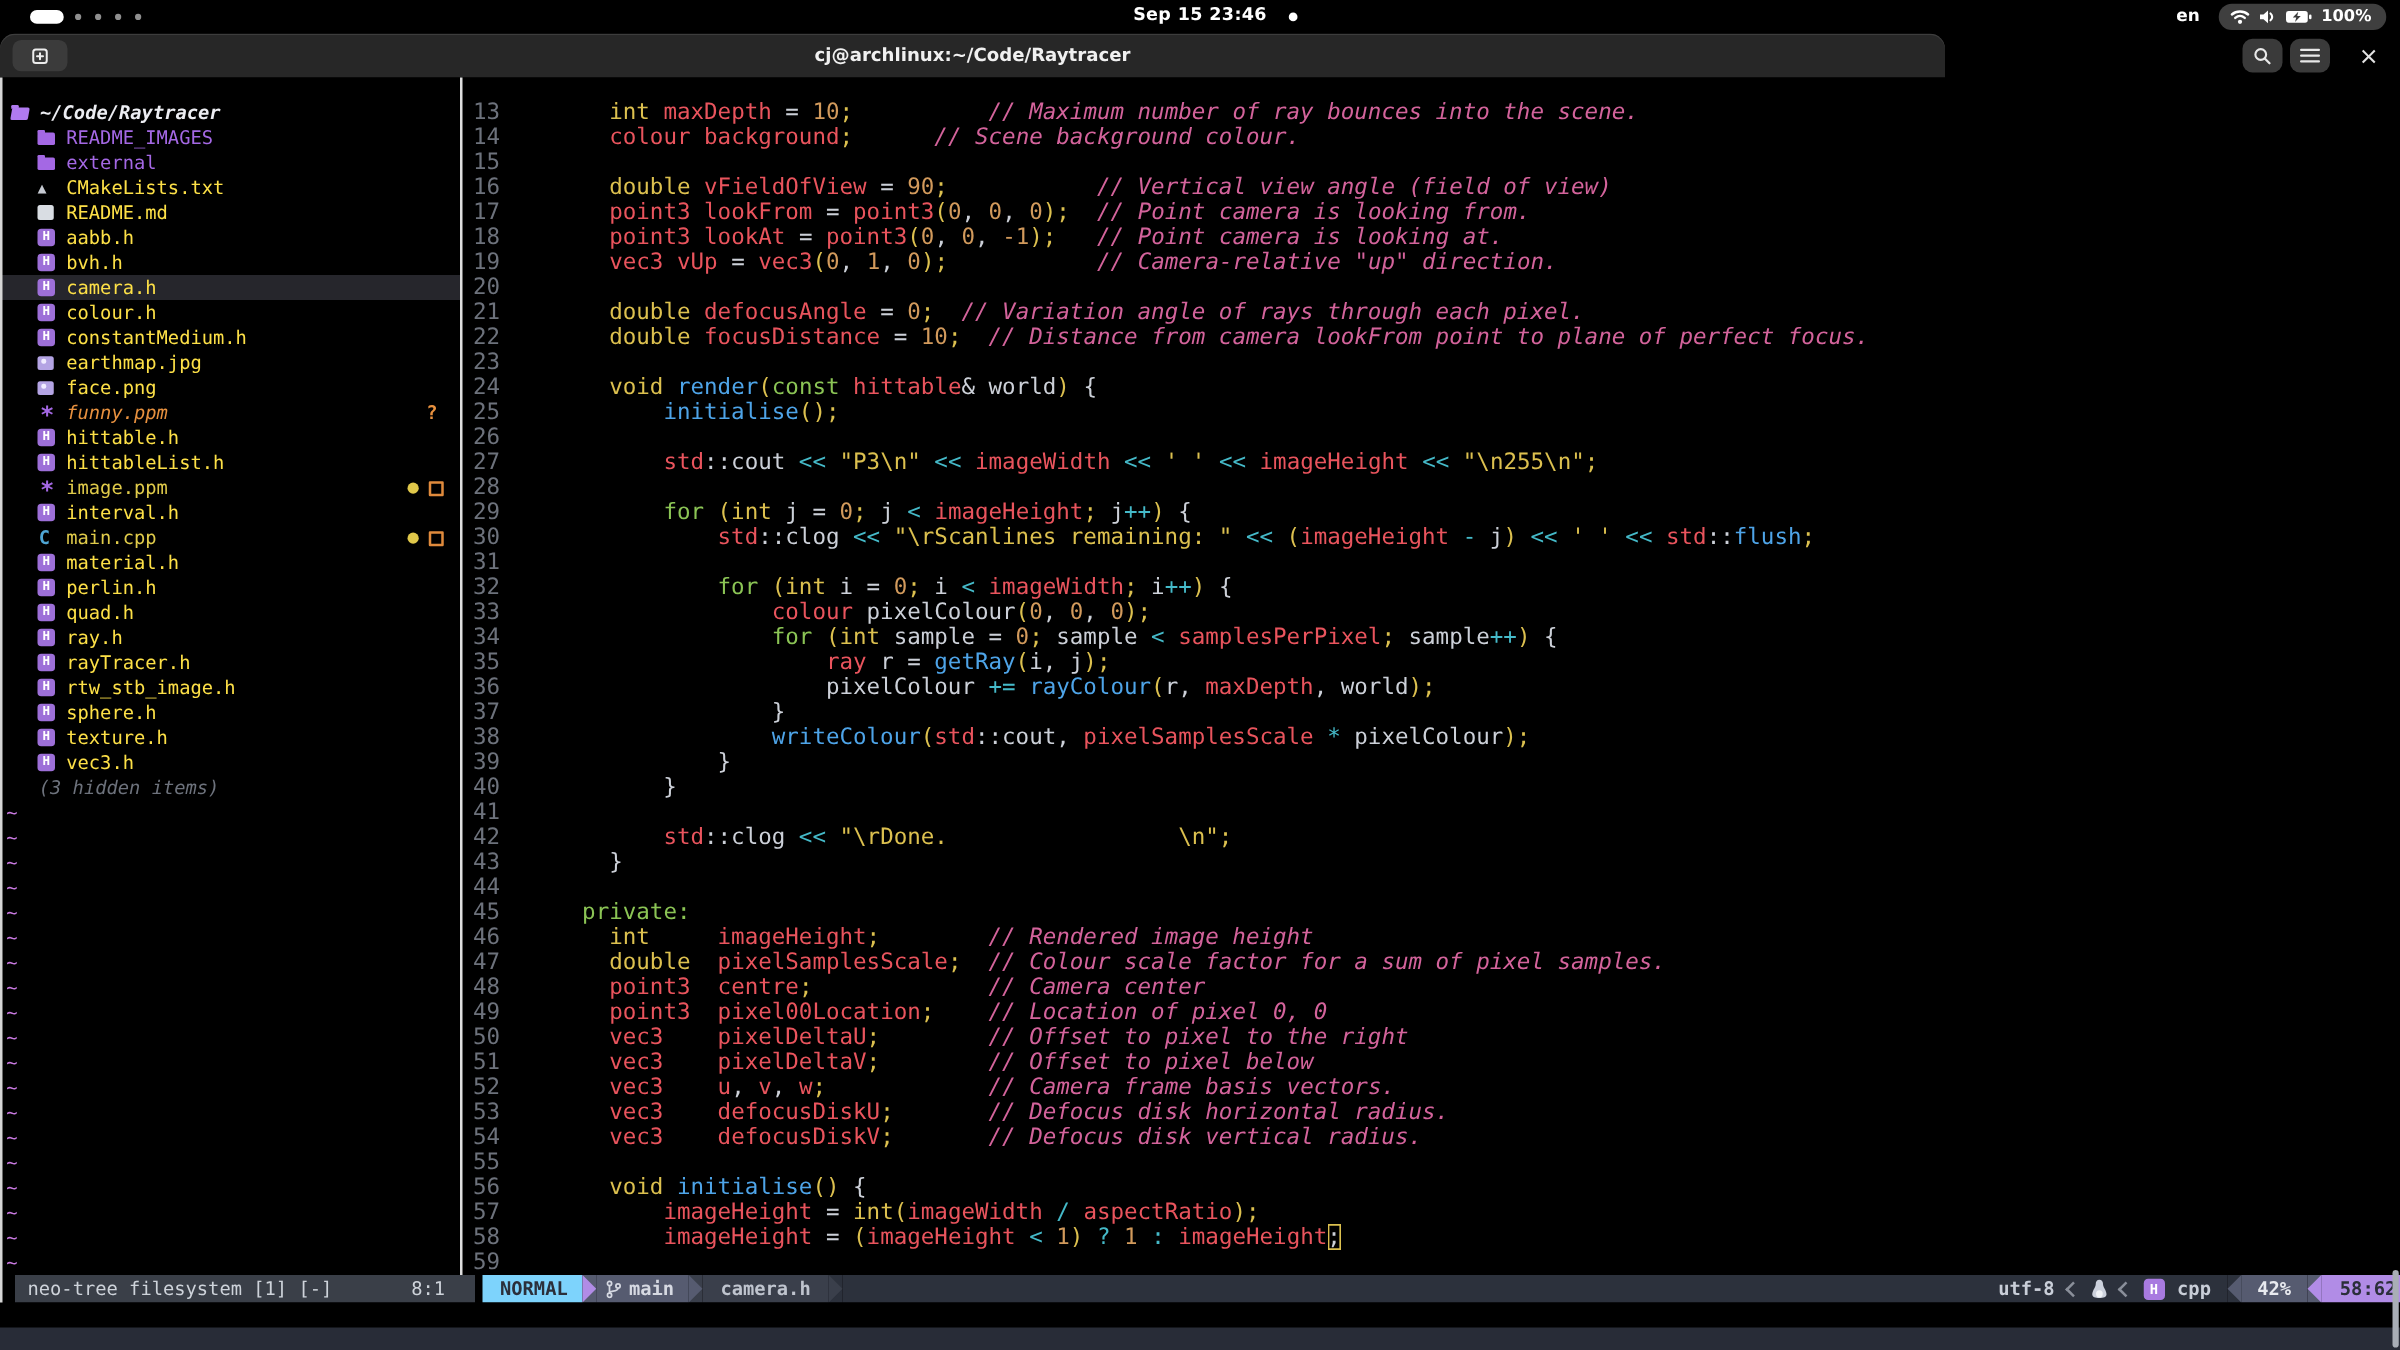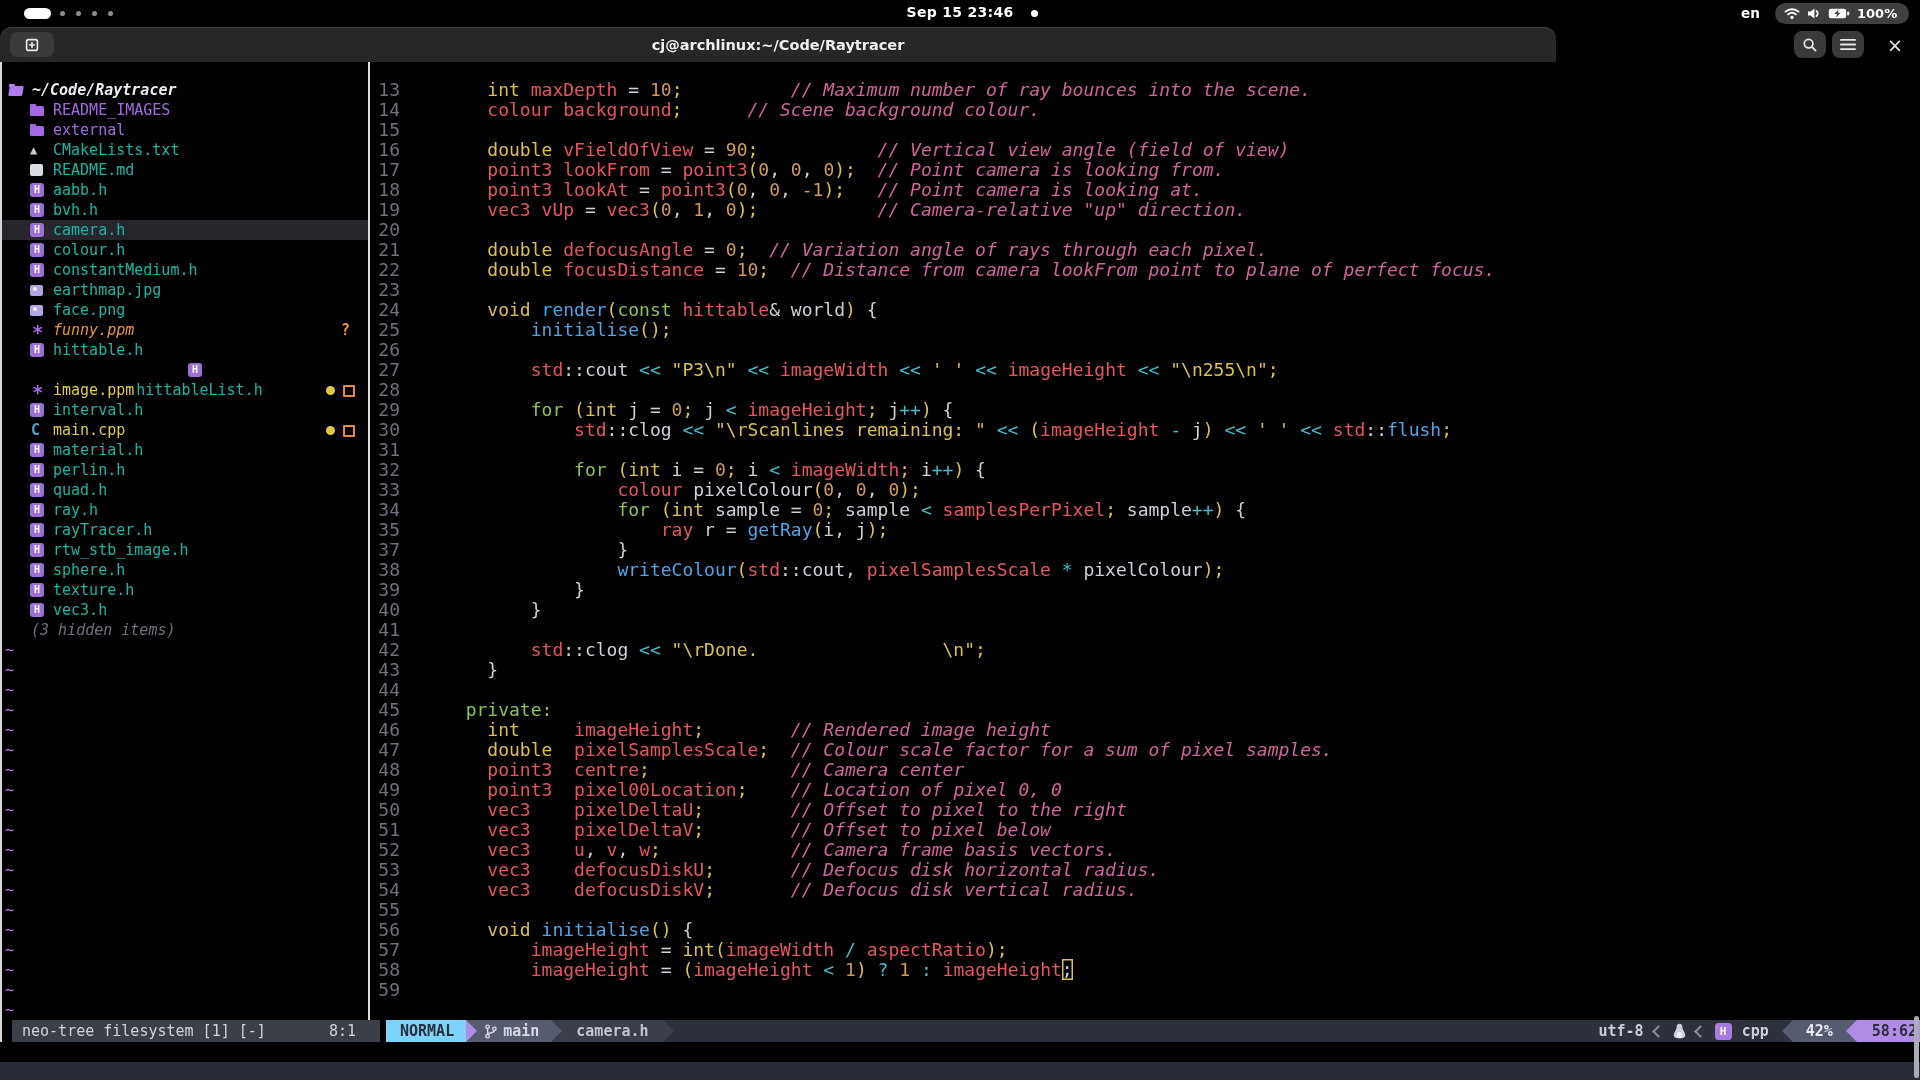--- a/index.html
+++ b/index.html
@@ -38,21 +38,21 @@
   .win-separator{position:absolute;left:368px;top:62px;width:2px;height:958px;background:#dedede;z-index:5;}
 
   
   .tree{position:absolute;top:18px;left:0;width:368px;}
   .trow{height:20px;line-height:20px;font-size:15px;white-space:pre;display:flex;align-items:center;
         position:relative;box-sizing:border-box;}
   .trow.sel{background:#26262c;}
   .tlabel{margin-left:1px;}
   .lab-root{color:#ecedf2;font-weight:700;font-style:italic;}
   .lab-folder{color:#a468e4;}
-  .lab-file{color:#14b8a6;}
+  .lab-file{color:#fde047;}
   .lab-modified{color:#e0cb4a;}
   .lab-ignored{color:#e8913f;font-style:italic;}
   .lab-note{color:#6d727c;font-style:italic;}
   .tilde{color:#c678dd;padding-left:5px;}
 
   .ticon{width:22px;height:20px;flex:none;position:relative;display:inline-block;}
   .i-folder::before,.i-folder-open::before{content:"";position:absolute;top:6px;left:0;width:14px;height:10px;
         background:#a468e4;border-radius:1.5px;}
   .i-folder::after,.i-folder-open::after{content:"";position:absolute;top:3.5px;left:0;width:6px;height:3px;
         background:#a468e4;border-radius:1px 1px 0 0;}
@@ -185,21 +185,21 @@
         <div class="trow" style="padding-left: 30px;"><span class="ticon i-markdown"></span><span class="tlabel lab-file">README.md</span></div>
         <div class="trow" style="padding-left: 30px;"><span class="ticon i-header"></span><span class="tlabel lab-file">aabb.h</span></div>
         <div class="trow" style="padding-left: 30px;"><span class="ticon i-header"></span><span class="tlabel lab-file">bvh.h</span></div>
         <div class="trow sel" style="padding-left: 30px;"><span class="ticon i-header"></span><span class="tlabel lab-file">camera.h</span></div>
         <div class="trow" style="padding-left: 30px;"><span class="ticon i-header"></span><span class="tlabel lab-file">colour.h</span></div>
         <div class="trow" style="padding-left: 30px;"><span class="ticon i-header"></span><span class="tlabel lab-file">constantMedium.h</span></div>
         <div class="trow" style="padding-left: 30px;"><span class="ticon i-image"></span><span class="tlabel lab-file">earthmap.jpg</span></div>
         <div class="trow" style="padding-left: 30px;"><span class="ticon i-image"></span><span class="tlabel lab-file">face.png</span></div>
         <div class="trow" style="padding-left: 30px; text-align: right;"><span class="ticon i-asterisk"></span><span class="tlabel lab-ignored">funny.ppm</span><span class="mk mk-question">?</span></div>
         <div class="trow" style="padding-left: 30px;"><span class="ticon i-header"></span><span class="tlabel lab-file">hittable.h</span></div>
-        <div class="trow" style="padding-left: 30px; flex-direction: column;"><span class="ticon i-header"></span><span class="tlabel lab-file">hittableList.h</span></div>
+        <div class="trow" style="padding-left: 30px;"><span class="ticon i-header"></span><span class="tlabel lab-file">hittableList.h</span></div>
         <div class="trow" style="padding-left: 30px;"><span class="ticon i-asterisk"></span><span class="tlabel lab-modified">image.ppm</span><span class="mk mk-dot"></span><span class="mk mk-square"></span></div>
         <div class="trow" style="padding-left: 30px;"><span class="ticon i-header"></span><span class="tlabel lab-file">interval.h</span></div>
         <div class="trow" style="padding-left: 30px;"><span class="ticon i-cpp"></span><span class="tlabel lab-modified">main.cpp</span><span class="mk mk-dot"></span><span class="mk mk-square"></span></div>
         <div class="trow" style="padding-left: 30px;"><span class="ticon i-header"></span><span class="tlabel lab-file">material.h</span></div>
         <div class="trow" style="padding-left: 30px;"><span class="ticon i-header"></span><span class="tlabel lab-file">perlin.h</span></div>
         <div class="trow" style="padding-left: 30px;"><span class="ticon i-header"></span><span class="tlabel lab-file">quad.h</span></div>
         <div class="trow" style="padding-left: 30px;"><span class="ticon i-header"></span><span class="tlabel lab-file">ray.h</span></div>
         <div class="trow" style="padding-left: 30px;"><span class="ticon i-header"></span><span class="tlabel lab-file">rayTracer.h</span></div>
         <div class="trow" style="padding-left: 30px;"><span class="ticon i-header"></span><span class="tlabel lab-file">rtw_stb_image.h</span></div>
         <div class="trow" style="padding-left: 30px;"><span class="ticon i-header"></span><span class="tlabel lab-file">sphere.h</span></div>
@@ -243,20 +243,21 @@
         <div class="crow"><span class="ln">26</span><span class="ct"></span></div>
         <div class="crow"><span class="ln">27</span><span class="ct"><span class="tk-p">        </span><span class="tk-t">std</span><span class="tk-p">::cout </span><span class="tk-o">&lt;&lt;</span><span class="tk-p"> </span><span class="tk-s">"P3\n"</span><span class="tk-p"> </span><span class="tk-o">&lt;&lt;</span><span class="tk-p"> </span><span class="tk-t">imageWidth</span><span class="tk-p"> </span><span class="tk-o">&lt;&lt;</span><span class="tk-p"> </span><span class="tk-s">' '</span><span class="tk-p"> </span><span class="tk-o">&lt;&lt;</span><span class="tk-p"> </span><span class="tk-t">imageHeight</span><span class="tk-p"> </span><span class="tk-o">&lt;&lt;</span><span class="tk-p"> </span><span class="tk-s">"\n255\n"</span><span class="tk-k">;</span></span></div>
         <div class="crow"><span class="ln">28</span><span class="ct"></span></div>
         <div class="crow"><span class="ln">29</span><span class="ct"><span class="tk-p">        </span><span class="tk-g">for</span><span class="tk-p"> </span><span class="tk-k">(int</span><span class="tk-p"> j = </span><span class="tk-n">0</span><span class="tk-k">;</span><span class="tk-p"> j </span><span class="tk-o">&lt;</span><span class="tk-p"> </span><span class="tk-t">imageHeight</span><span class="tk-k">;</span><span class="tk-p"> j</span><span class="tk-o">++</span><span class="tk-k">)</span><span class="tk-p"> {</span></span></div>
         <div class="crow"><span class="ln">30</span><span class="ct"><span class="tk-p">            </span><span class="tk-t">std</span><span class="tk-p">::clog </span><span class="tk-o">&lt;&lt;</span><span class="tk-p"> </span><span class="tk-s">"\rScanlines remaining: "</span><span class="tk-p"> </span><span class="tk-o">&lt;&lt;</span><span class="tk-p"> </span><span class="tk-k">(</span><span class="tk-t">imageHeight</span><span class="tk-p"> </span><span class="tk-o">-</span><span class="tk-p"> j</span><span class="tk-k">)</span><span class="tk-p"> </span><span class="tk-o">&lt;&lt;</span><span class="tk-p"> </span><span class="tk-s">' '</span><span class="tk-p"> </span><span class="tk-o">&lt;&lt;</span><span class="tk-p"> </span><span class="tk-t">std</span><span class="tk-p">::</span><span class="tk-f">flush</span><span class="tk-k">;</span></span></div>
         <div class="crow"><span class="ln">31</span><span class="ct"></span></div>
         <div class="crow"><span class="ln">32</span><span class="ct"><span class="tk-p">            </span><span class="tk-g">for</span><span class="tk-p"> </span><span class="tk-k">(int</span><span class="tk-p"> i = </span><span class="tk-n">0</span><span class="tk-k">;</span><span class="tk-p"> i </span><span class="tk-o">&lt;</span><span class="tk-p"> </span><span class="tk-t">imageWidth</span><span class="tk-k">;</span><span class="tk-p"> i</span><span class="tk-o">++</span><span class="tk-k">)</span><span class="tk-p"> {</span></span></div>
         <div class="crow"><span class="ln">33</span><span class="ct"><span class="tk-p">                </span><span class="tk-t">colour</span><span class="tk-p"> pixelColour</span><span class="tk-k">(</span><span class="tk-n">0</span><span class="tk-p">, </span><span class="tk-n">0</span><span class="tk-p">, </span><span class="tk-n">0</span><span class="tk-k">);</span></span></div>
         <div class="crow"><span class="ln">34</span><span class="ct"><span class="tk-p">                </span><span class="tk-g">for</span><span class="tk-p"> </span><span class="tk-k">(int</span><span class="tk-p"> sample = </span><span class="tk-n">0</span><span class="tk-k">;</span><span class="tk-p"> sample </span><span class="tk-o">&lt;</span><span class="tk-p"> </span><span class="tk-t">samplesPerPixel</span><span class="tk-k">;</span><span class="tk-p"> sample</span><span class="tk-o">++</span><span class="tk-k">)</span><span class="tk-p"> {</span></span></div>
         <div class="crow"><span class="ln">35</span><span class="ct"><span class="tk-p">                    </span><span class="tk-t">ray</span><span class="tk-p"> r = </span><span class="tk-f">getRay</span><span class="tk-k">(</span><span class="tk-p">i, j</span><span class="tk-k">);</span></span></div>
+        <div class="crow"><span class="ln">36</span><span class="ct"><span class="tk-p">                    pixelColour </span><span class="tk-o">+=</span><span class="tk-p"> </span><span class="tk-f">rayColour</span><span class="tk-k">(</span><span class="tk-p">r, </span><span class="tk-t">maxDepth</span><span class="tk-p">, world</span><span class="tk-k">);</span></span></div>
         <div class="crow"><span class="ln">37</span><span class="ct"><span class="tk-p">                }</span></span></div>
         <div class="crow"><span class="ln">38</span><span class="ct"><span class="tk-p">                </span><span class="tk-f">writeColour</span><span class="tk-k">(</span><span class="tk-t">std</span><span class="tk-p">::cout, </span><span class="tk-t">pixelSamplesScale</span><span class="tk-p"> </span><span class="tk-o">*</span><span class="tk-p"> pixelColour</span><span class="tk-k">);</span></span></div>
         <div class="crow"><span class="ln">39</span><span class="ct"><span class="tk-p">            }</span></span></div>
         <div class="crow"><span class="ln">40</span><span class="ct"><span class="tk-p">        }</span></span></div>
         <div class="crow"><span class="ln">41</span><span class="ct"></span></div>
         <div class="crow"><span class="ln">42</span><span class="ct"><span class="tk-p">        </span><span class="tk-t">std</span><span class="tk-p">::clog </span><span class="tk-o">&lt;&lt;</span><span class="tk-p"> </span><span class="tk-s">"\rDone.                 \n"</span><span class="tk-k">;</span></span></div>
         <div class="crow"><span class="ln">43</span><span class="ct"><span class="tk-p">    }</span></span></div>
         <div class="crow"><span class="ln">44</span><span class="ct"></span></div>
         <div class="crow"><span class="ln">45</span><span class="ct"><span class="tk-p">  </span><span class="tk-g">private:</span></span></div>
         <div class="crow"><span class="ln">46</span><span class="ct"><span class="tk-p">    </span><span class="tk-k">int</span><span class="tk-p">     </span><span class="tk-t">imageHeight</span><span class="tk-k">;</span><span class="tk-p">        </span><span class="tk-c">// Rendered image height</span></span></div>

